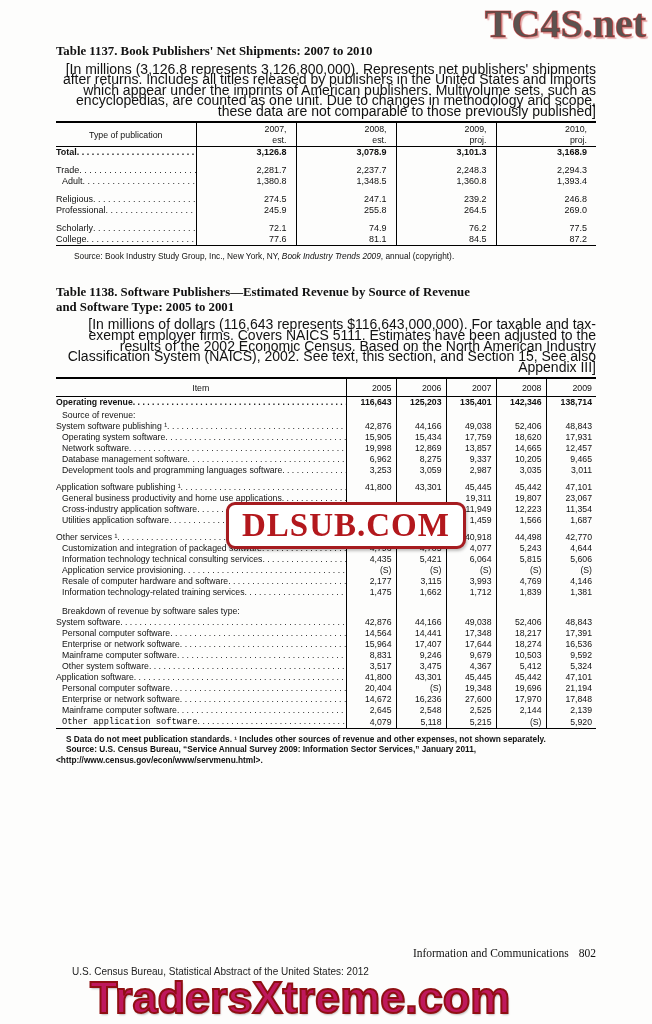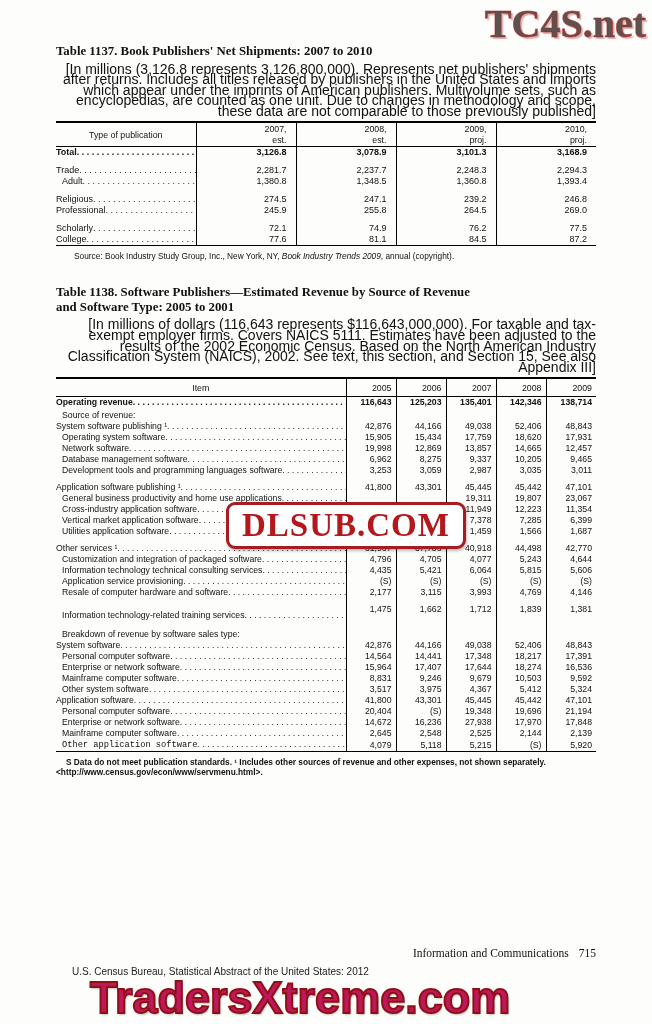--- a/index.html
+++ b/index.html
@@ -344,31 +344,20 @@
             <span class="lead"></span>
           </td>
           <td class="dc"></td>
           <td class="dc"></td>
           <td class="dc">11,949</td>
           <td class="dc">12,223</td>
           <td class="dc">11,354</td>
         </tr>
         <tr>
           <td class="lc">
-            <span class="lbl" style="padding-left: 6px;">Vertical market application software</span>
-            <span class="lead"></span>
-          </td>
-          <td class="dc">6,721</td>
-          <td class="dc">6,787</td>
-          <td class="dc">7,378</td>
-          <td class="dc">7,285</td>
-          <td class="dc">6,399</td>
-        </tr>
-        <tr>
-          <td class="lc">
             <span class="lbl" style="padding-left: 6px;">Utilities application software</span>
             <span class="lead"></span>
           </td>
           <td class="dc">1,144</td>
           <td class="dc">1,372</td>
           <td class="dc">1,459</td>
           <td class="dc">1,566</td>
           <td class="dc">1,687</td>
         </tr>
         <tr class="sp">
@@ -429,21 +418,21 @@
             <span class="lead"></span>
           </td>
           <td class="dc">2,177</td>
           <td class="dc">3,115</td>
           <td class="dc">3,993</td>
           <td class="dc">4,769</td>
           <td class="dc">4,146</td>
         </tr>
         <tr>
           <td class="lc">
-            <span class="lbl" style="padding-left: 6px; margin-top: 12px;">Information technology-related training services</span>
+            <span class="lbl" style="padding-left: 6px;">Information technology-related training services</span>
             <span class="lead"></span>
           </td>
           <td class="dc">1,475</td>
           <td class="dc">1,662</td>
           <td class="dc">1,712</td>
           <td class="dc">1,839</td>
           <td class="dc">1,381</td>
         </tr>
         <tr class="sp">
           <td class="lc"></td>
@@ -506,21 +495,21 @@
           <td class="dc">9,679</td>
           <td class="dc">10,503</td>
           <td class="dc">9,592</td>
         </tr>
         <tr>
           <td class="lc">
             <span class="lbl" style="padding-left: 6px;">Other system software</span>
             <span class="lead"></span>
           </td>
           <td class="dc">3,517</td>
-          <td class="dc">3,975</td>
+          <td class="dc">3,475</td>
           <td class="dc">4,367</td>
           <td class="dc">5,412</td>
           <td class="dc">5,324</td>
         </tr>
         <tr>
           <td class="lc">
             <span class="lbl">Application software</span>
             <span class="lead"></span>
           </td>
           <td class="dc">41,800</td>
@@ -540,21 +529,21 @@
           <td class="dc">19,696</td>
           <td class="dc">21,194</td>
         </tr>
         <tr>
           <td class="lc">
             <span class="lbl" style="padding-left: 6px;">Enterprise or network software</span>
             <span class="lead"></span>
           </td>
           <td class="dc">14,672</td>
           <td class="dc">16,236</td>
-          <td class="dc">27,938</td>
+          <td class="dc">27,600</td>
           <td class="dc">17,970</td>
           <td class="dc">17,848</td>
         </tr>
         <tr>
           <td class="lc">
             <span class="lbl" style="padding-left: 6px;">Mainframe computer software</span>
             <span class="lead"></span>
           </td>
           <td class="dc">2,645</td>
           <td class="dc">2,548</td>
@@ -570,24 +559,25 @@
           <td class="dc">4,079</td>
           <td class="dc">5,118</td>
           <td class="dc">5,215</td>
           <td class="dc">(S)</td>
           <td class="dc">5,920</td>
         </tr>
       </tbody>
   </table>
 
   <p class="fn first">S Data do not meet publication standards.  ¹ Includes other sources of revenue and other expenses, not shown separately.</p>
+  <p class="fn srcl">Source: U.S. Census Bureau, “Service Annual Survey 2009: Information Sector Services,” January 2011,</p>
   <p class="fn">&lt;http://www.census.gov/econ/www/servmenu.html&gt;.</p>
 
 </div>
 
 <div class="pagefoot-right">
-  <span>Information and Communications</span><span class="num">715</span>
+  <span>Information and Communications</span><span class="num">802</span>
 </div>
 <div class="pagefoot-left">U.S. Census Bureau, Statistical Abstract of the United States: 2012</div>
 
 <div class="wm-top">TC4S.net</div>
 <div class="wm-mid">DLSUB.COM</div>
 <div class="wm-bottom">TradersXtreme.com</div>
 
 </body></html>

